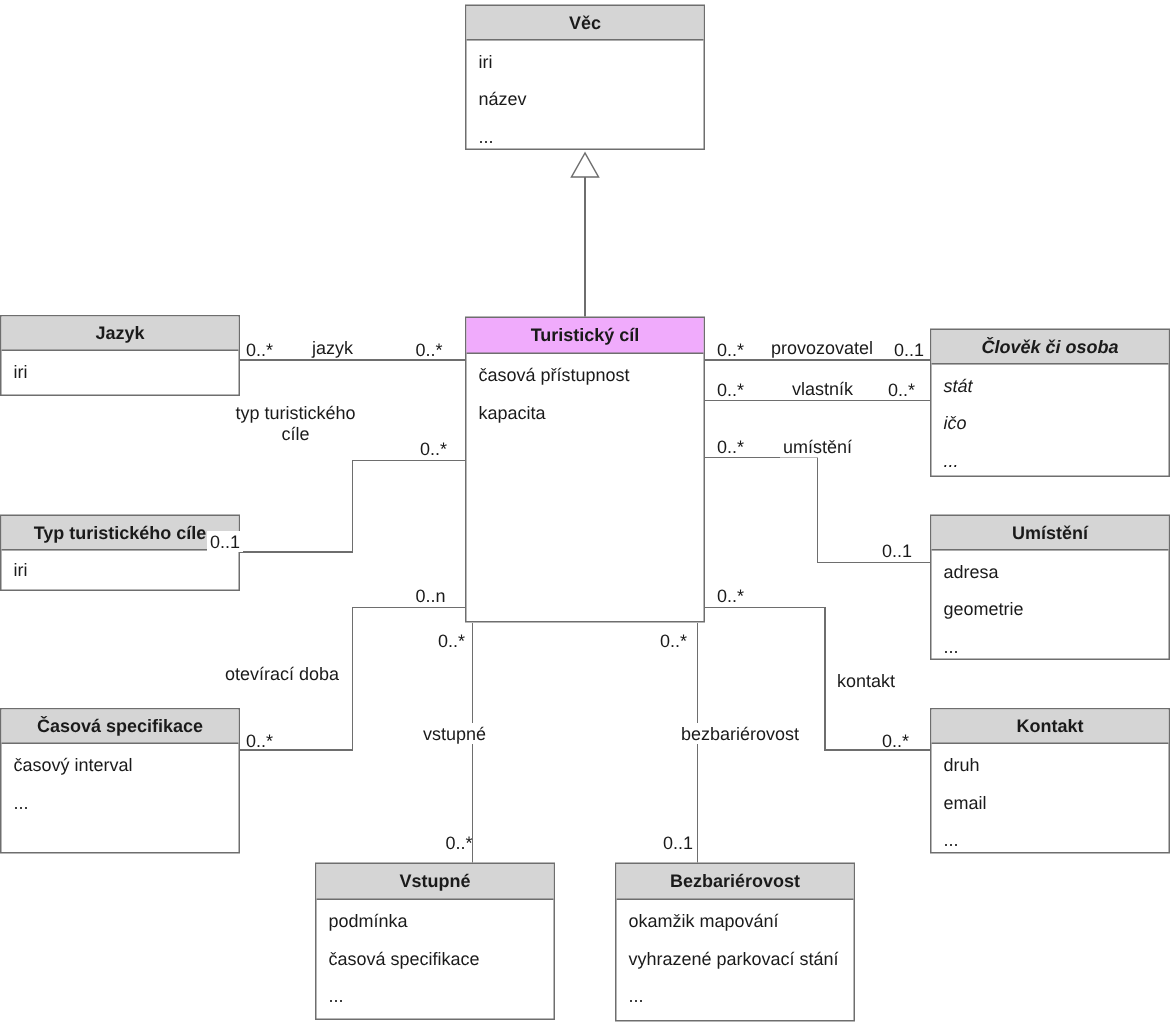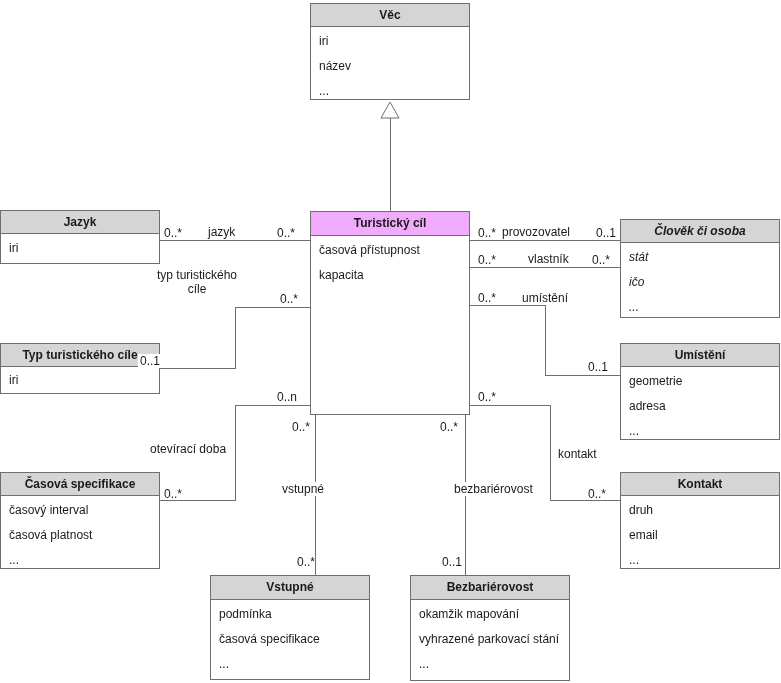--- a/index.html
+++ b/index.html
@@ -66,39 +66,38 @@
     <div class="uml-header">Typ turistického cíle</div>
     <div class="uml-body">
       <div class="uml-attr" style="height:23px;line-height:23px;">iri</div>
     </div>
   </div>
 
   <div class="uml-class" style="left:0px;top:472px;width:160px;height:97px;">
     <div class="uml-header">Časová specifikace</div>
     <div class="uml-body">
       <div class="uml-attr">časový interval</div>
-      <div class="uml-attr">časová platnost</div>
       <div class="uml-attr">...</div>
     </div>
   </div>
 
   <div class="uml-class" style="left:620px;top:219px;width:160px;height:99px;font-style:italic;">
     <div class="uml-header">Člověk či osoba</div>
     <div class="uml-body">
       <div class="uml-attr">stát</div>
       <div class="uml-attr">ičo</div>
       <div class="uml-attr">...</div>
     </div>
   </div>
 
   <div class="uml-class" style="left:620px;top:343px;width:160px;height:97px;">
     <div class="uml-header">Umístění</div>
     <div class="uml-body">
+      <div class="uml-attr">adresa</div>
       <div class="uml-attr">geometrie</div>
-      <div class="uml-attr">adresa</div>
       <div class="uml-attr">...</div>
     </div>
   </div>
 
   <div class="uml-class" style="left:620px;top:472px;width:160px;height:97px;">
     <div class="uml-header">Kontakt</div>
     <div class="uml-body">
       <div class="uml-attr">druh</div>
       <div class="uml-attr">email</div>
       <div class="uml-attr">...</div>
@@ -121,21 +120,21 @@
       <div class="uml-attr">vyhrazené parkovací stání</div>
       <div class="uml-attr">...</div>
     </div>
   </div>
 
   <div class="lbl" style="left:164px;top:226px;">0..*</div>
   <div class="lbl bg" style="left:206px;top:225px;">jazyk</div>
   <div class="lbl" style="left:277px;top:226px;">0..*</div>
 
   <div class="lbl" style="left:478px;top:226px;">0..*</div>
-  <div class="lbl bg" style="left:500px;top:225px;">provozovatel</div>
+  <div class="lbl bg" style="left:512px;top:225px;">provozovatel</div>
   <div class="lbl" style="left:596px;top:226px;">0..1</div>
 
   <div class="lbl" style="left:478px;top:253px;">0..*</div>
   <div class="lbl bg" style="left:526px;top:252px;">vlastník</div>
   <div class="lbl" style="left:592px;top:253px;">0..*</div>
 
   <div class="lbl" style="left:478px;top:291px;">0..*</div>
   <div class="lbl bg" style="left:520px;top:291px;">umístění</div>
   <div class="lbl" style="left:588px;top:360px;">0..1</div>
 

